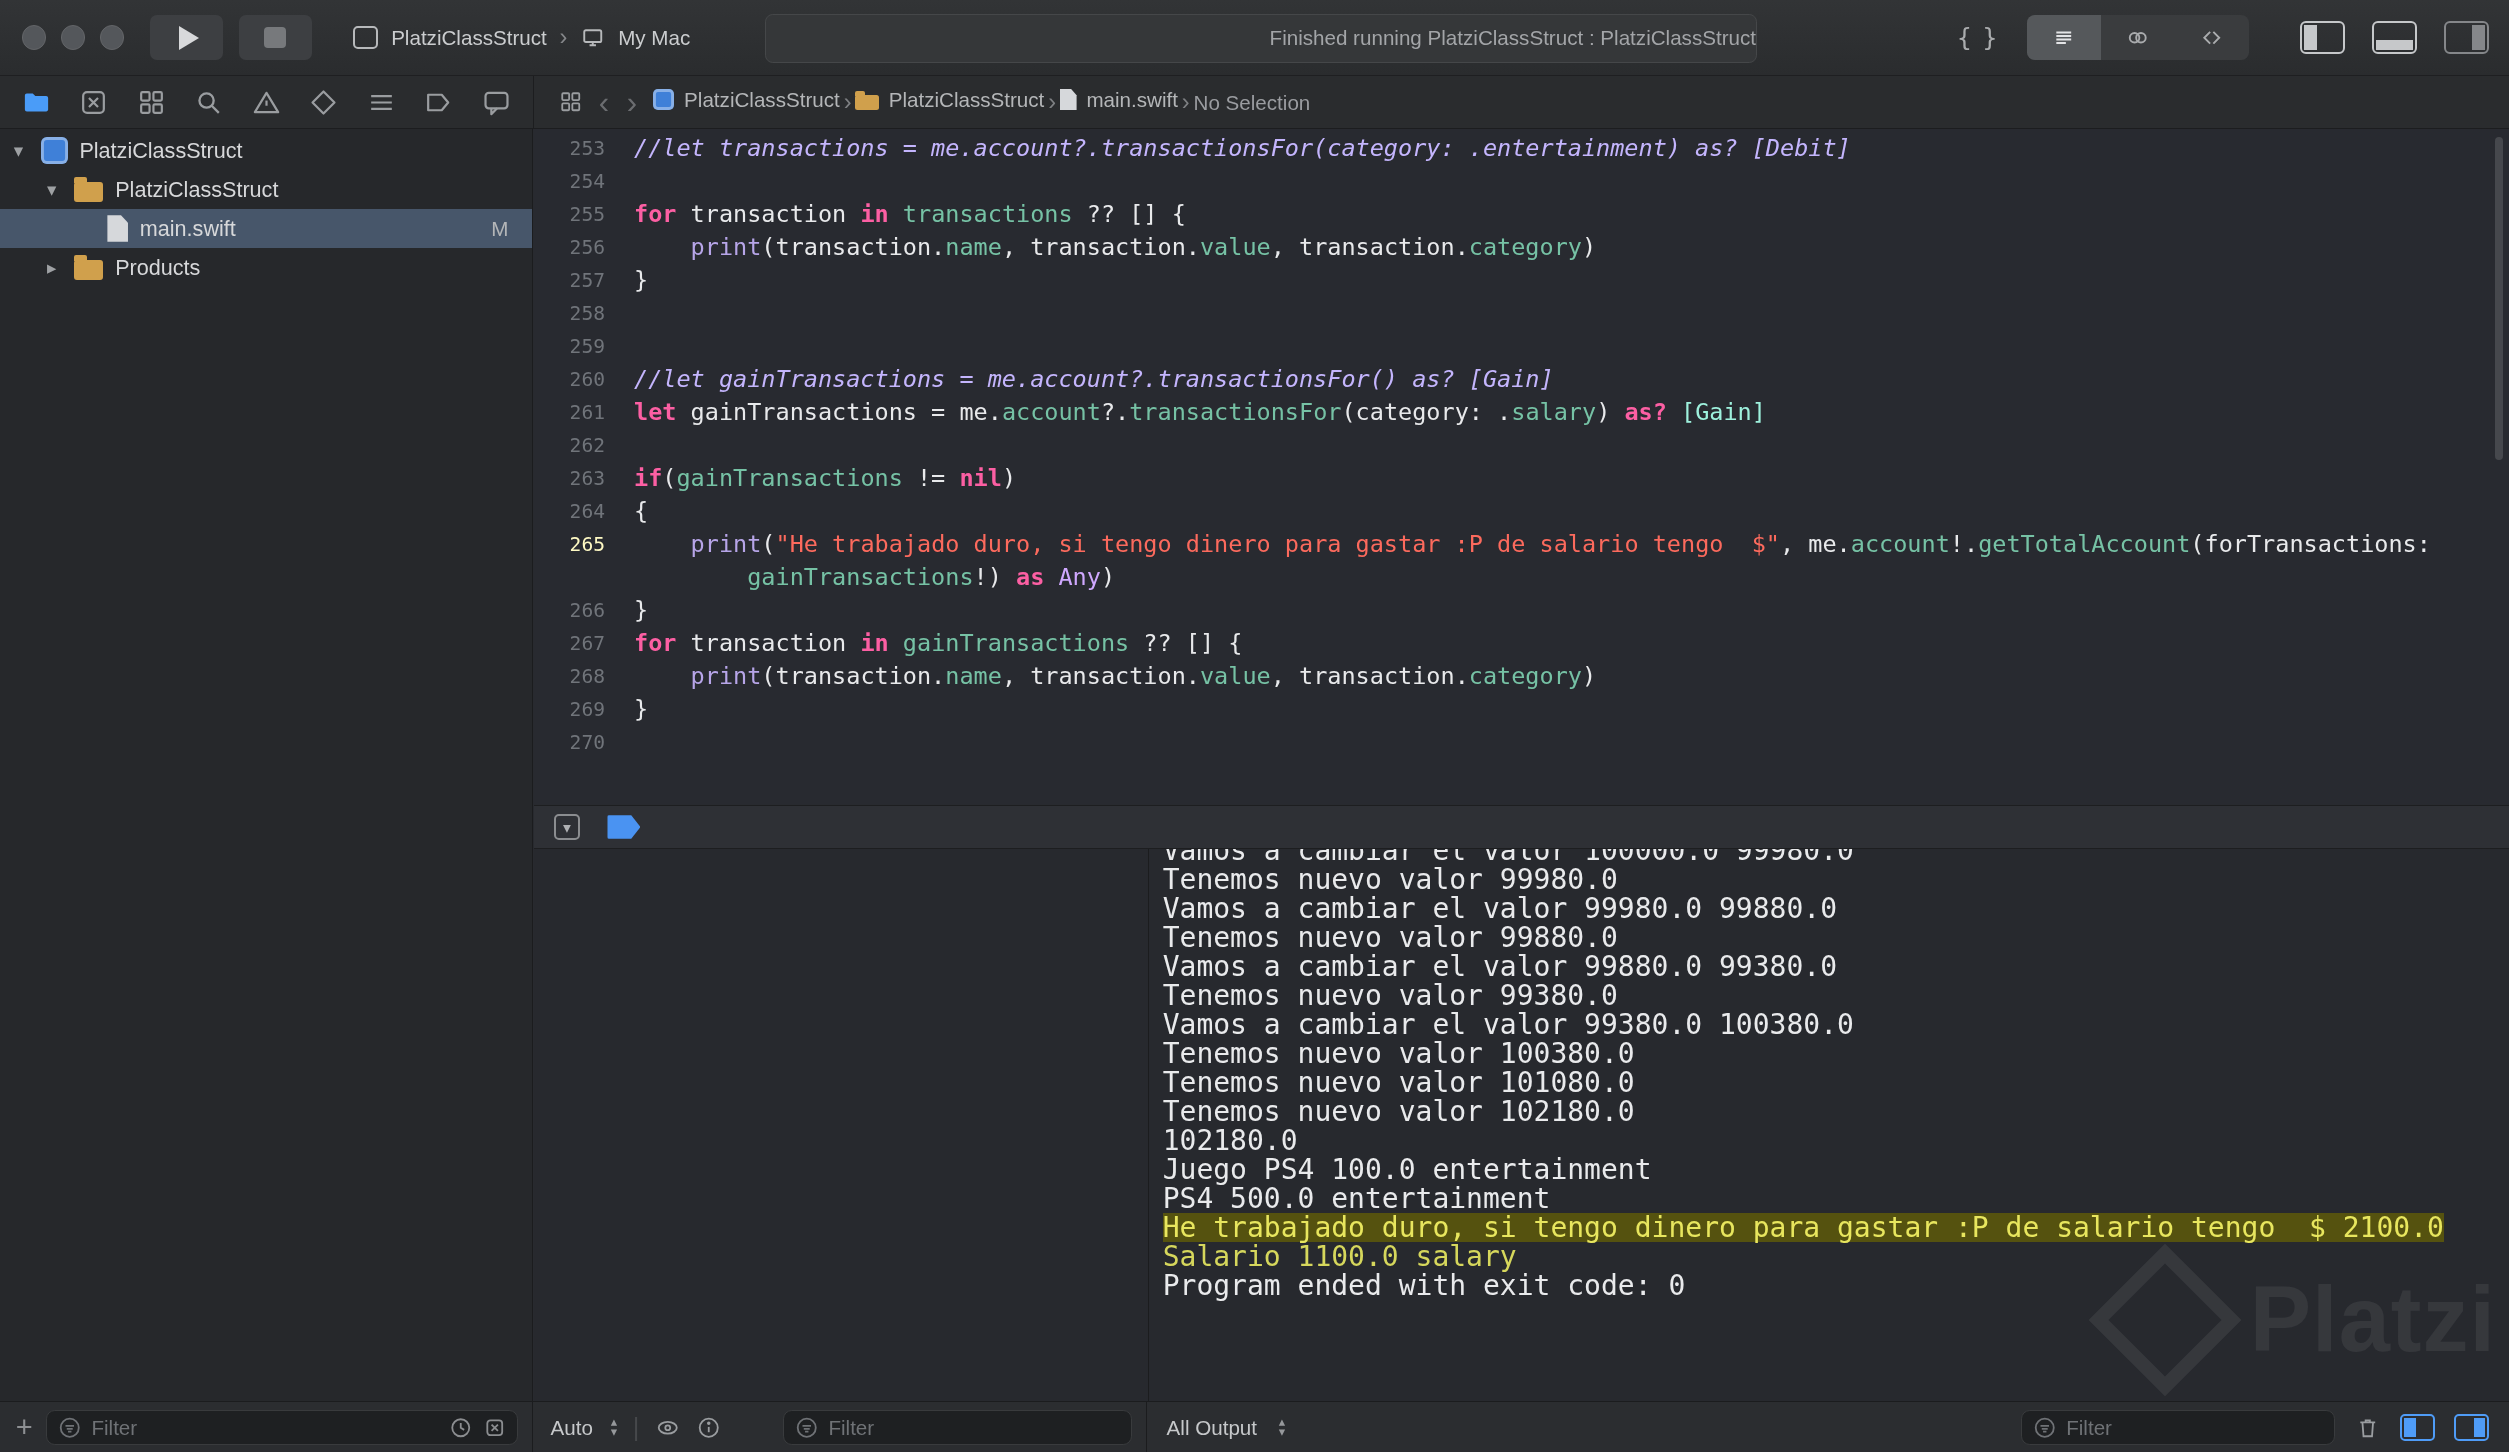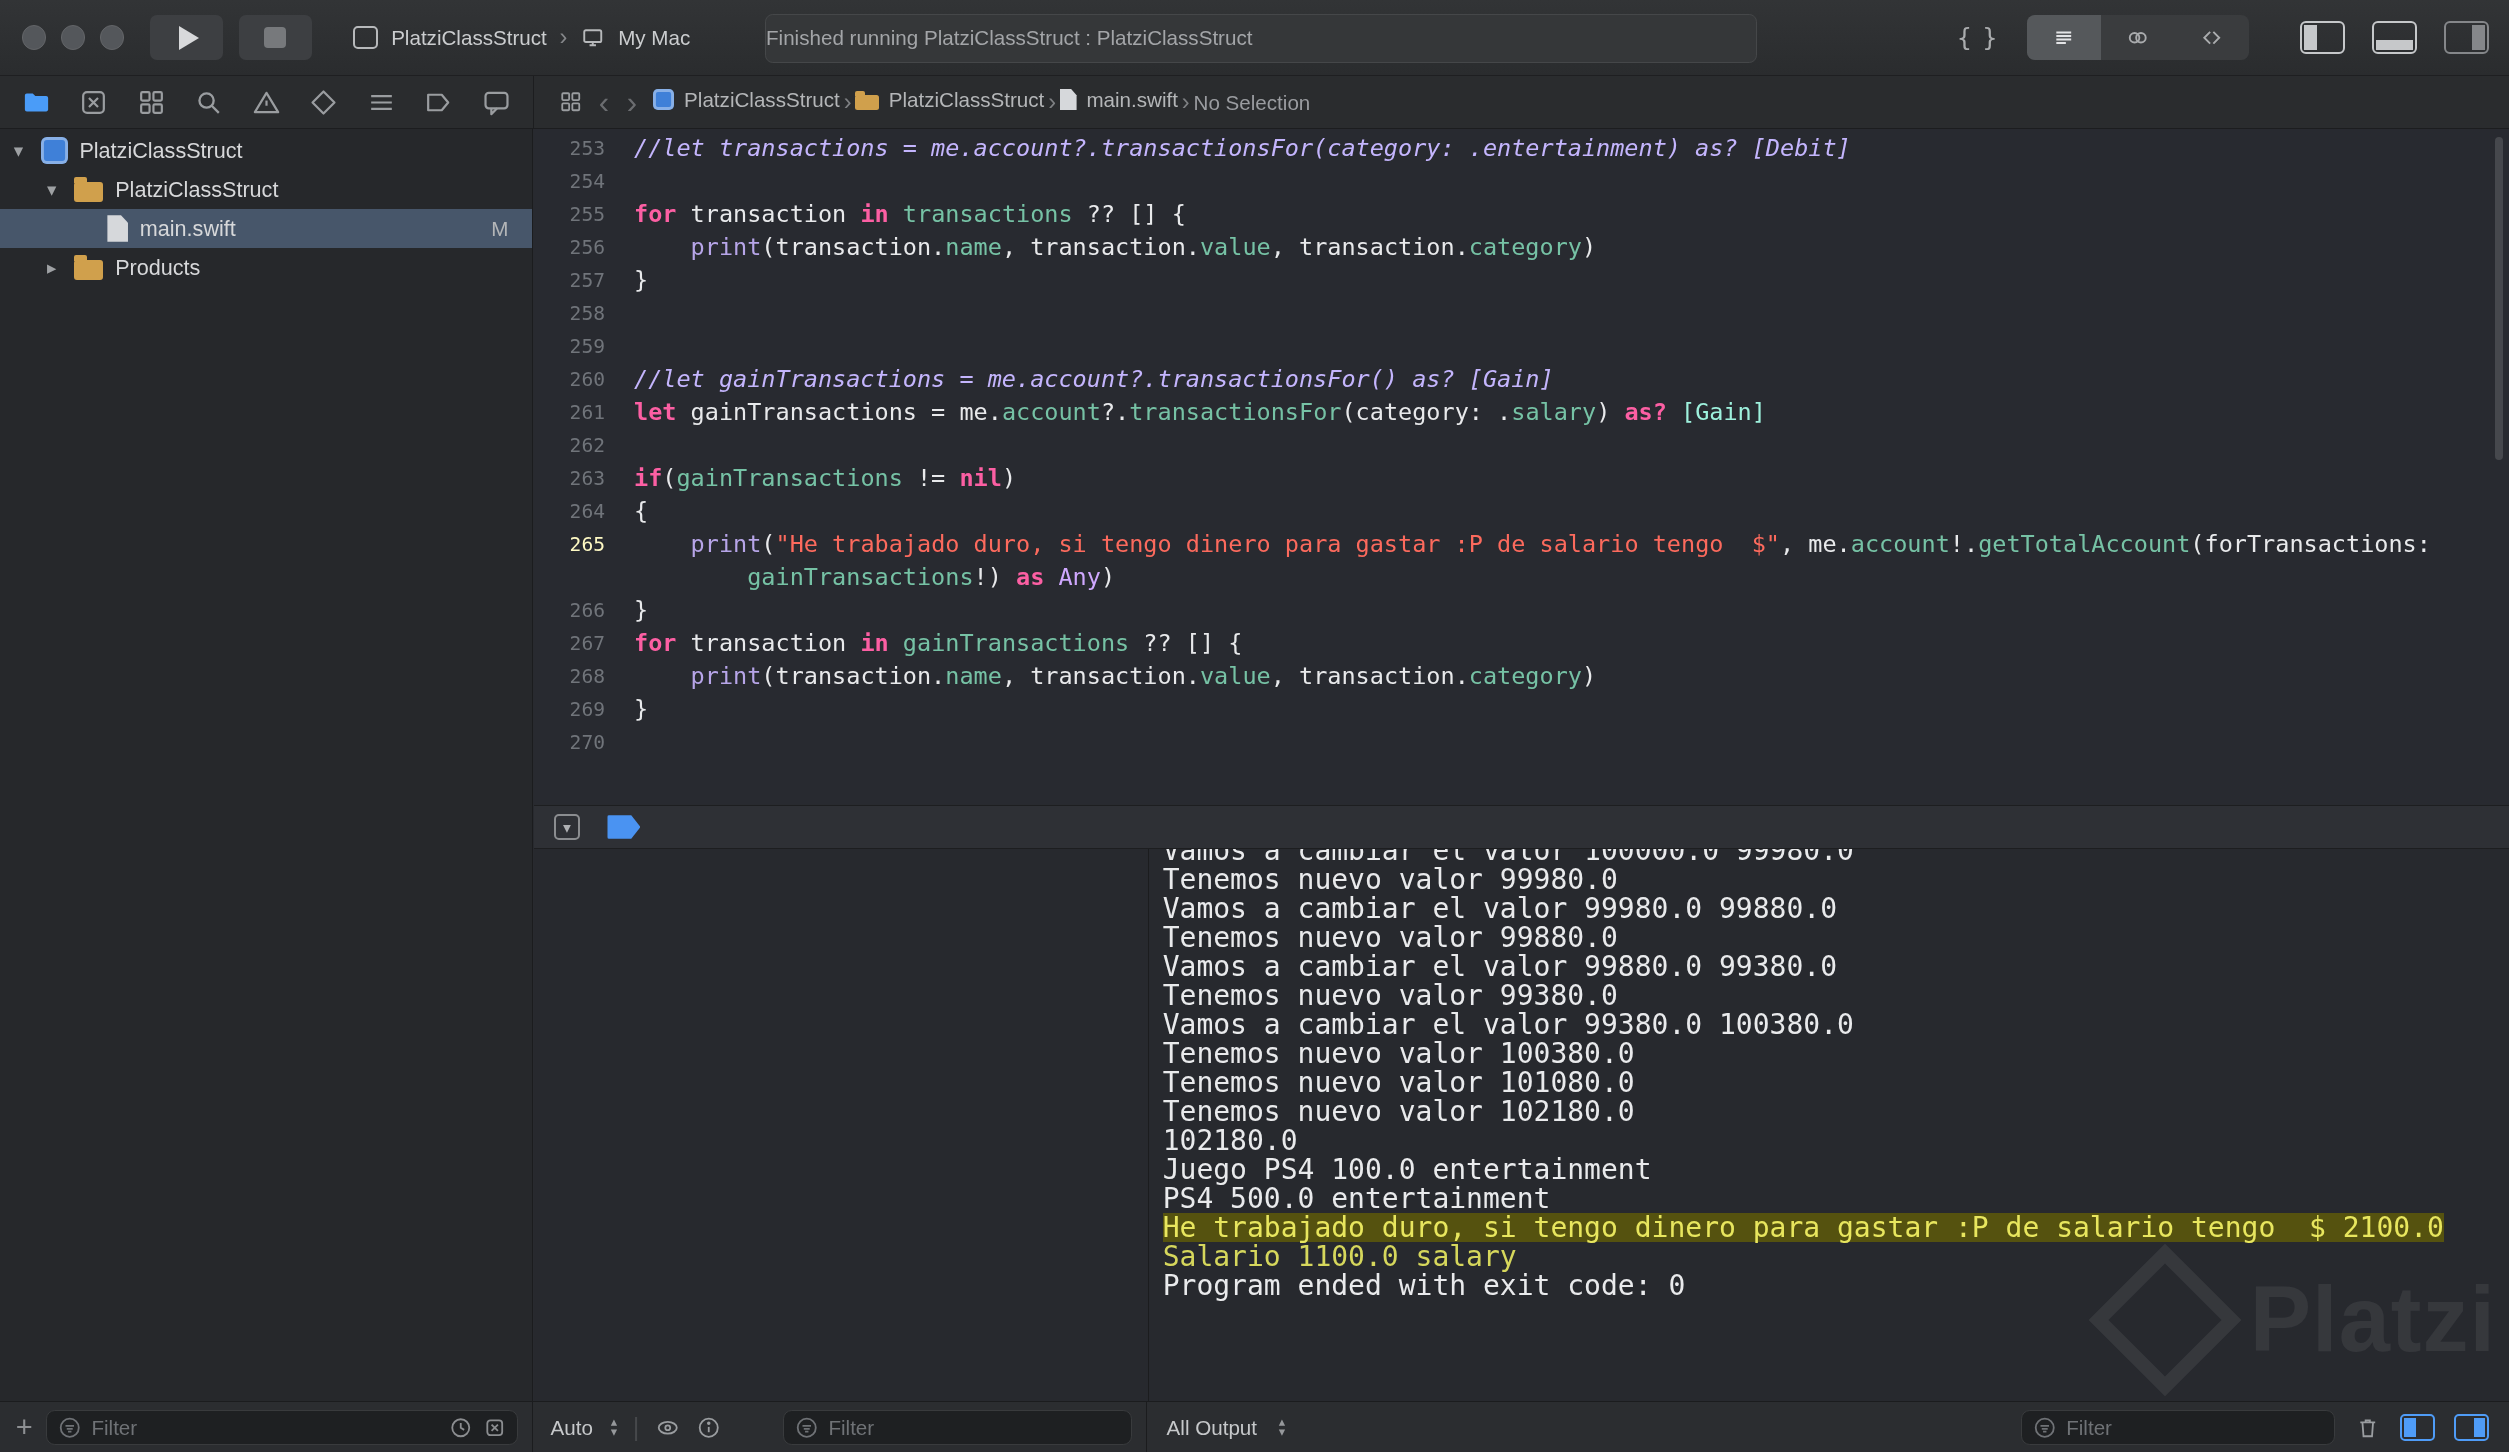--- a/index.html
+++ b/index.html
@@ -14,21 +14,21 @@
     display:flex;align-items:center;}
   .lights{display:flex;gap:14.7px;padding:0 25.5px 0 21.6px}
   .light{width:22.5px;height:22.5px;border-radius:50%;background:#54575b;border:1px solid #636568}
   .tl-btn{width:73px;height:45px;background:#3d3f42;border-radius:6.9px;display:flex;align-items:center;justify-content:center;margin-right:15.7px}
   .tri{width:0;height:0;border-left:20.6px solid #d8d9db;border-top:12.7px solid transparent;border-bottom:12.7px solid transparent;margin-left:4.9px}
   .stopsq{width:21.6px;height:21.6px;background:#77797c;border-radius:3.9px}
   .scheme{display:flex;align-items:center;gap:12.7px;color:#cbcdcf;font-size:20.6px;margin-left:25.5px;white-space:nowrap}
   .appwin{width:21.6px;height:18.6px;border:2px solid #b7b9bb;border-radius:4.9px}
   .chev{color:#85878a;font-size:23.5px;line-height:1}
   .status{position:absolute;left:765px;top:13.7px;width:990px;height:47px;background:#353739;
-    border:1px solid #454749;border-radius:7.8px;display:flex;align-items:center;justify-content:flex-start;
+    border:1px solid #454749;border-radius:7.8px;display:flex;align-items:center;justify-content:flex-end;
     color:#a3a5a8;font-size:20.6px;white-space:nowrap}
   .tb-right{position:absolute;right:19.6px;top:0;height:75px;display:flex;align-items:center;gap:25.5px}
   .braces{font-family:"DejaVu Sans Mono",monospace;font-size:24.5px;color:#aaacae;letter-spacing:-2px}
   .seg{display:flex;background:#3a3c3e;border-radius:7.8px;overflow:hidden;height:45px;margin-left:5.9px}
   .seg-cell{width:74px;display:flex;align-items:center;justify-content:center}
   .seg-cell.active{background:#55585b}
   .pane{width:45px;height:33px;border:2.9px solid #c6c8ca;border-radius:5.9px;position:relative;box-sizing:border-box}
   .pane::after{content:'';position:absolute;background:#c6c8ca}
   .pane.left::after{left:2px;top:2px;bottom:2px;width:13.7px}
   .pane.bottom::after{left:2px;right:2px;bottom:2px;height:9.8px}

